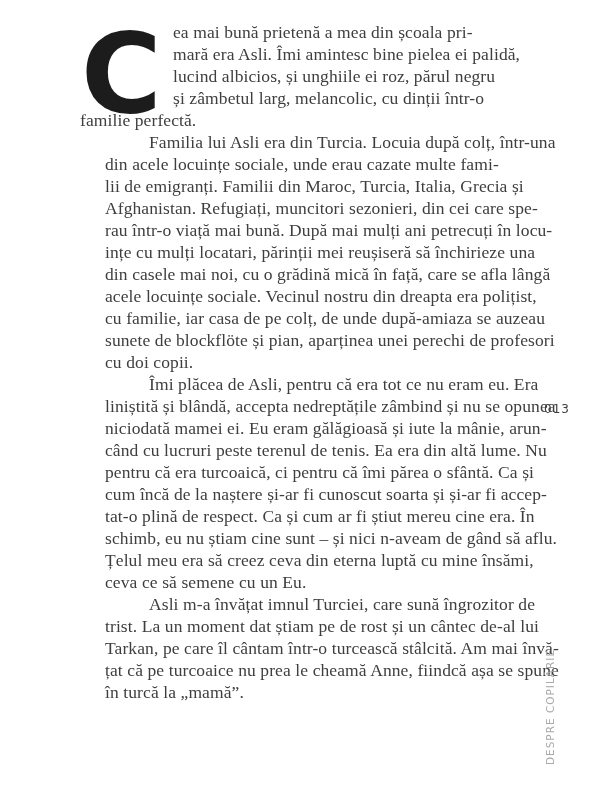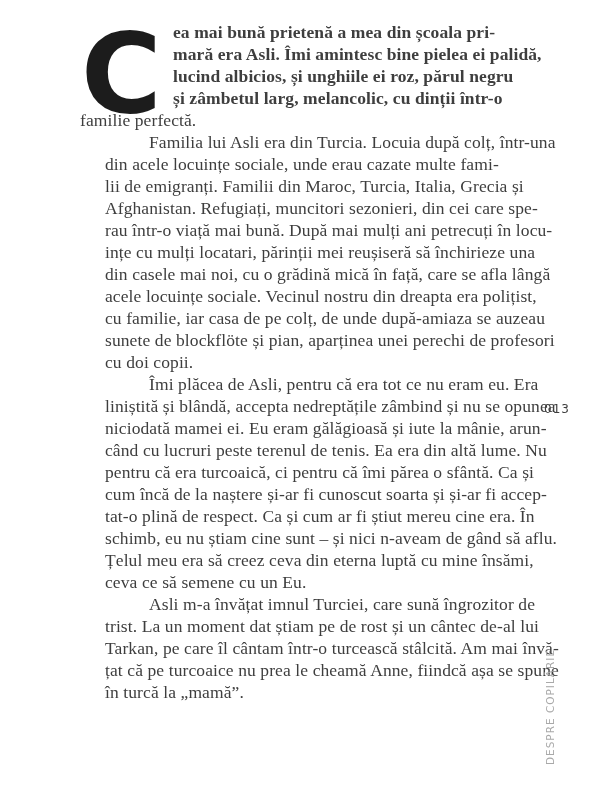--- a/index.html
+++ b/index.html
@@ -17,21 +17,21 @@
   .text-block {
     position: absolute;
     left: 80px; top: 21px;
     width: 480px;
     font-size: 17.5px;
     line-height: 22px;
     color: var(--ink, #3e3e3e);
     letter-spacing: 0.1px;
   }
   .lines { white-space: pre; margin: 0; }
-  .beside-cap { margin-left: 93px; font-weight: bold; }
+  .beside-cap { margin-left: 93px; }
   .para-indent { text-indent: 44px; margin-left: 25px; }
   .drop-cap {
     position: absolute;
     left: 81px; top: 34px;
     font-family: "DejaVu Sans", sans-serif;
     font-weight: bold;
     font-size: 110px;
     line-height: 80px;
     color: var(--cap, #1c1c1c);
   }

